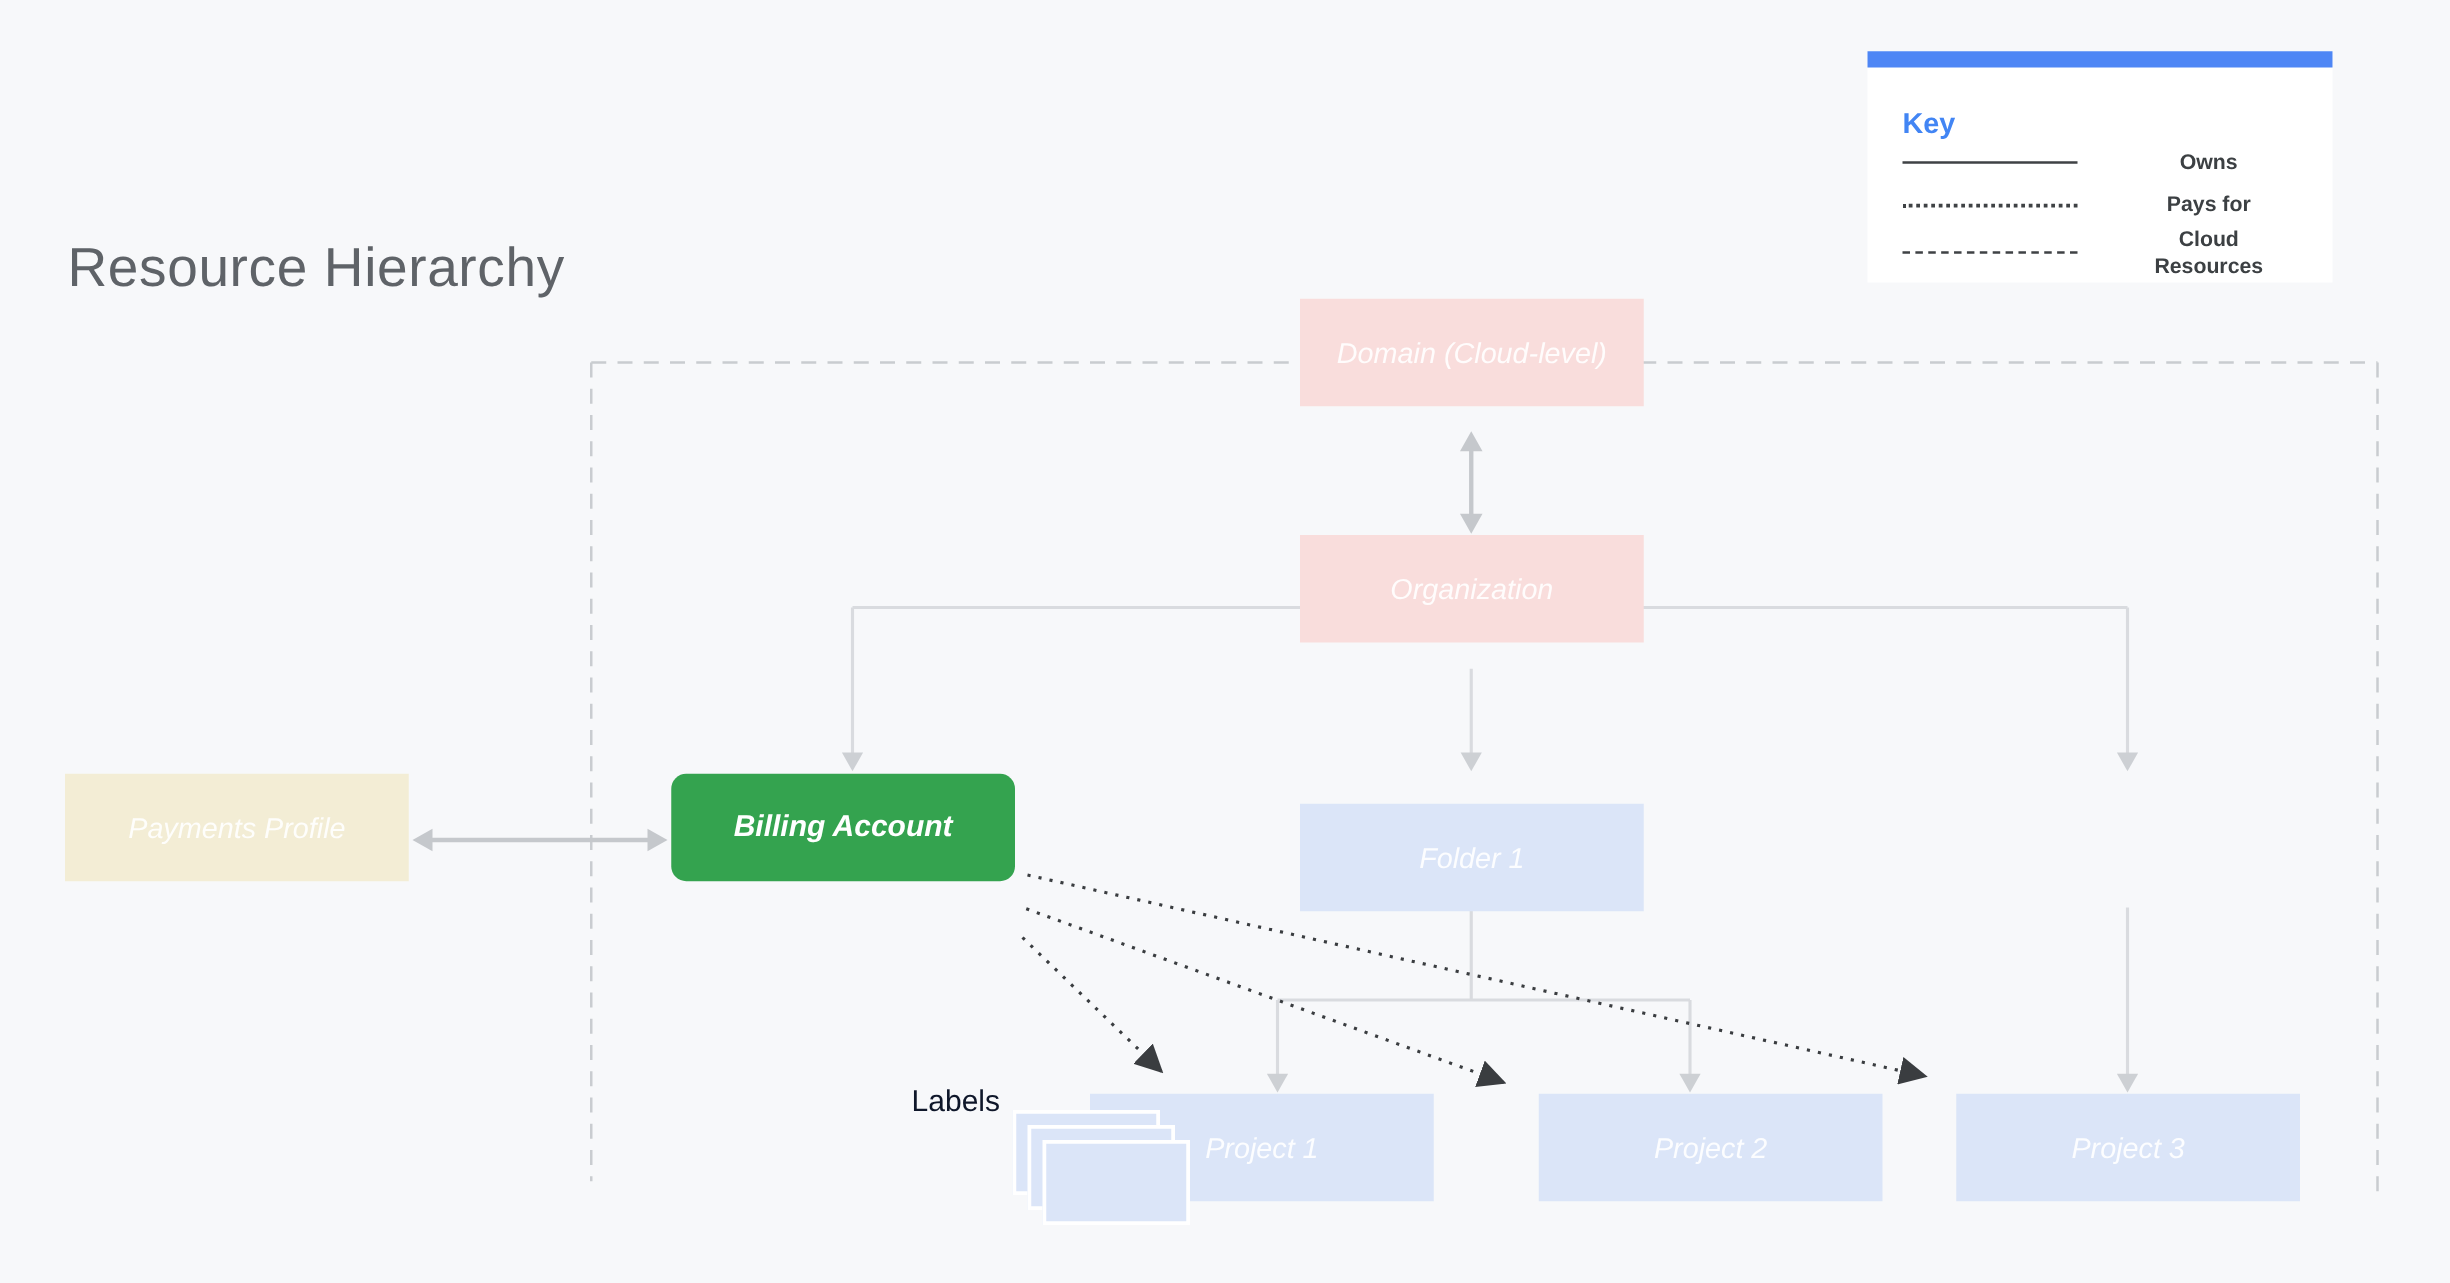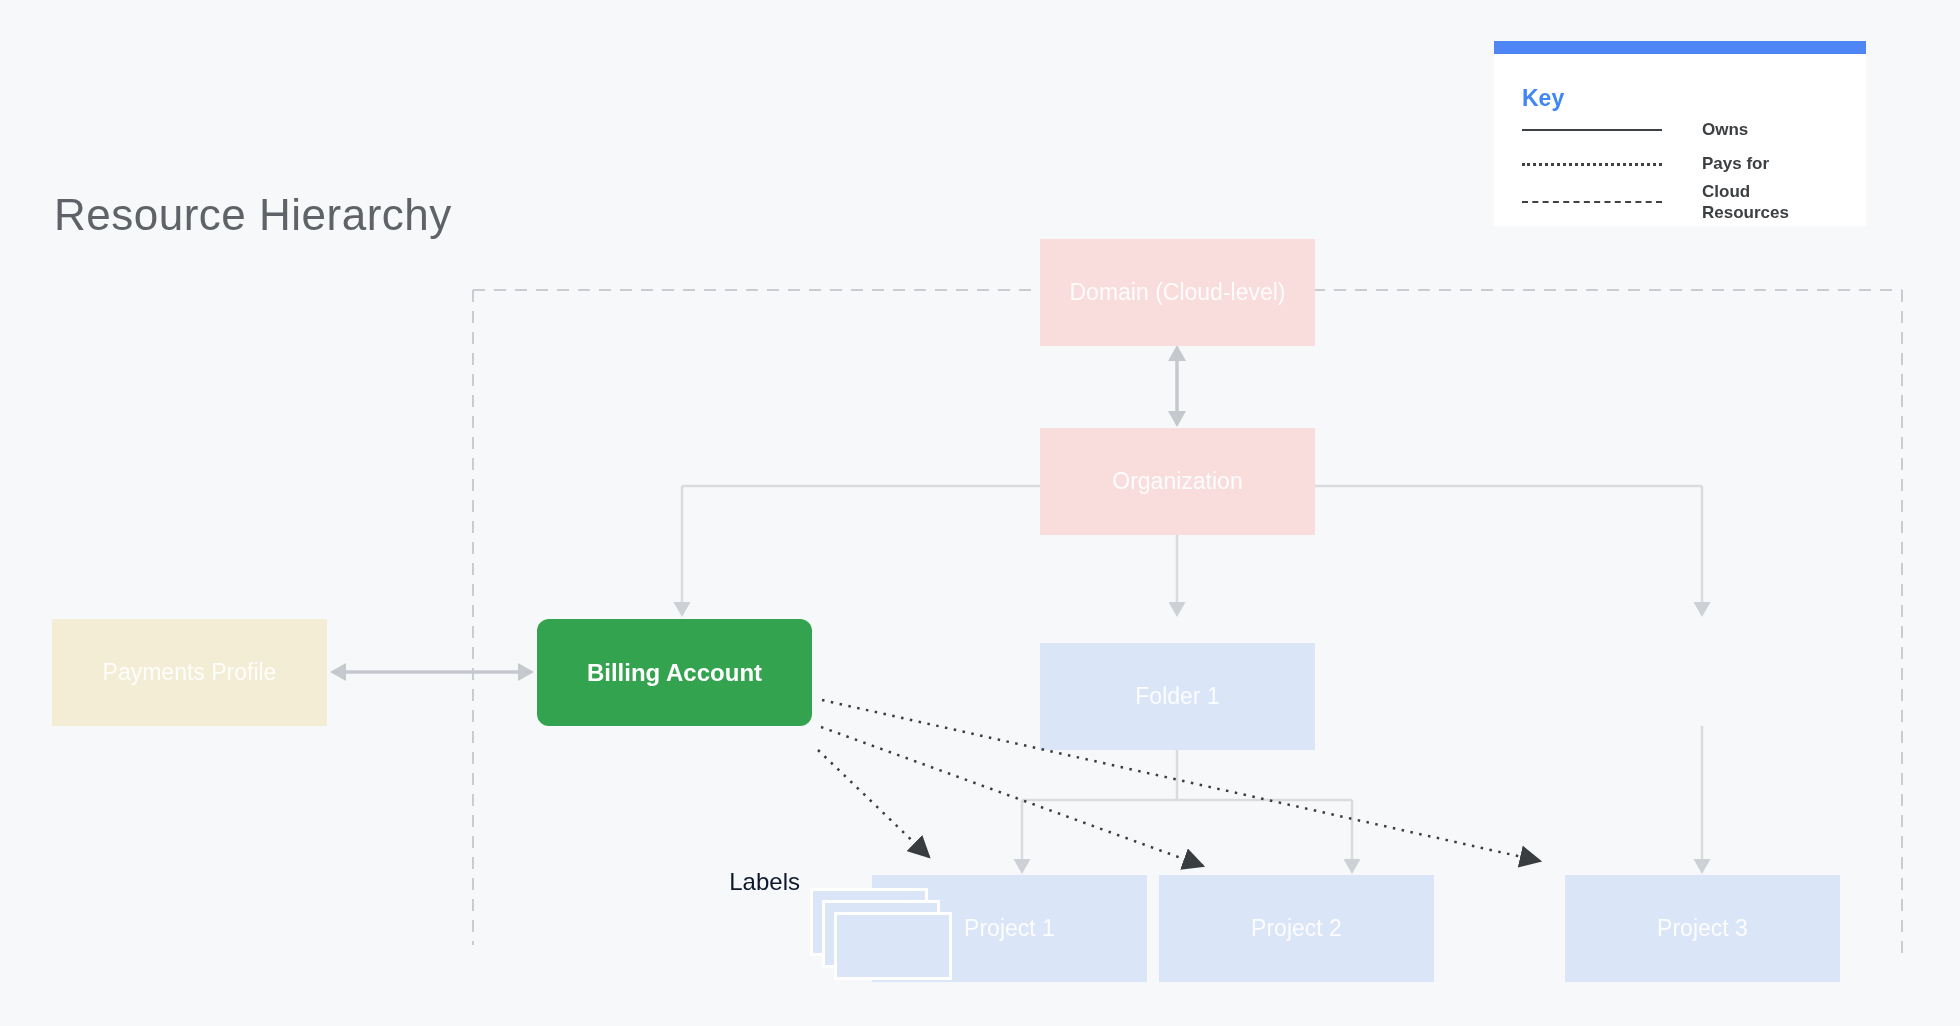--- a/index.html
+++ b/index.html
@@ -8,36 +8,36 @@
     background:var(--bg,#f7f8fa);
     font-family:"Liberation Sans", sans-serif;
   }
   svg.layer{position:absolute;left:0;top:0;pointer-events:none;}
   .page-title{
     position:absolute;left:54px;top:190px;
     font-size:44px;color:#5f6368;letter-spacing:.5px;
   }
   
   .node{
-    position:absolute;width:275px;height:107px;
+    position:absolute;width:275px;height:86px;
     display:flex;align-items:center;justify-content:center;
-    font-size:23px;color:rgba(255,255,255,.9);text-align:center;
+    font-size:23px;color:rgba(255,255,255,.9);text-align:center;font-style:italic;
   }
   .node.pink{background:var(--pink,#f9dddc);}
   .node.blue{background:var(--blue,#dbe5f8);}
   .node.cream{background:var(--cream,#f3edd5);}
   .node.green{background:var(--green,#34a34f);color:#ffffff;font-weight:700;font-size:24px;border-radius:12px;}
   .n-domain{left:1040px;top:239px;}
   .n-org{left:1040px;top:428px;}
   .n-payments{left:52px;top:619px;}
   .n-billing{left:537px;top:619px;}
   .n-folder1{left:1040px;top:643px;}
   .n-folder2{left:1565px;top:619px;}
   .n-project1{left:872px;top:875px;}
-  .n-project2{left:1159px;top:875px;align-items:center;}
+  .n-project2{left:1231px;top:875px;align-items:center;}
   .n-project3{left:1565px;top:875px;}
   
   .labels-text{
     position:absolute;left:640px;top:868px;width:160px;
     text-align:right;font-size:24px;color:#0f172a;
   }
   .cards-icon{position:absolute;left:810px;top:888px;width:150px;height:96px;}
   .cards-icon .card{
     position:absolute;width:112px;height:62px;
     background:var(--blue,#dbe5f8);border:3px solid #ffffff;
@@ -48,21 +48,21 @@
   
   .key-card{
     position:absolute;left:1494px;top:41px;width:372px;height:185px;
     background:#ffffff;
   }
   .key-bar{position:absolute;left:0;top:0;width:100%;height:13px;background:var(--accent_blue,#4e86f5);}
   .key-title{
     position:absolute;left:28px;top:44px;
     font-size:23px;font-weight:700;color:#4285f4;
   }
-  .key-rows{position:absolute;left:28px;top:72px;width:320px;}
+  .key-rows{position:absolute;left:28px;top:72px;width:320px;text-align:center;}
   .key-row{display:flex;align-items:center;min-height:34px;}
   .key-line{width:140px;height:0;flex:0 0 140px;}
   .key-line.solid{border-top:2px solid #3f4245;}
   .key-line.dotted{border-top:3px dotted #3f4245;}
   .key-line.dashed{border-top:2px dashed #3f4245;}
   .key-label{
     margin-left:40px;width:130px;
     font-size:17px;font-weight:700;color:#3c4043;line-height:1.25;
   }
 </style>

